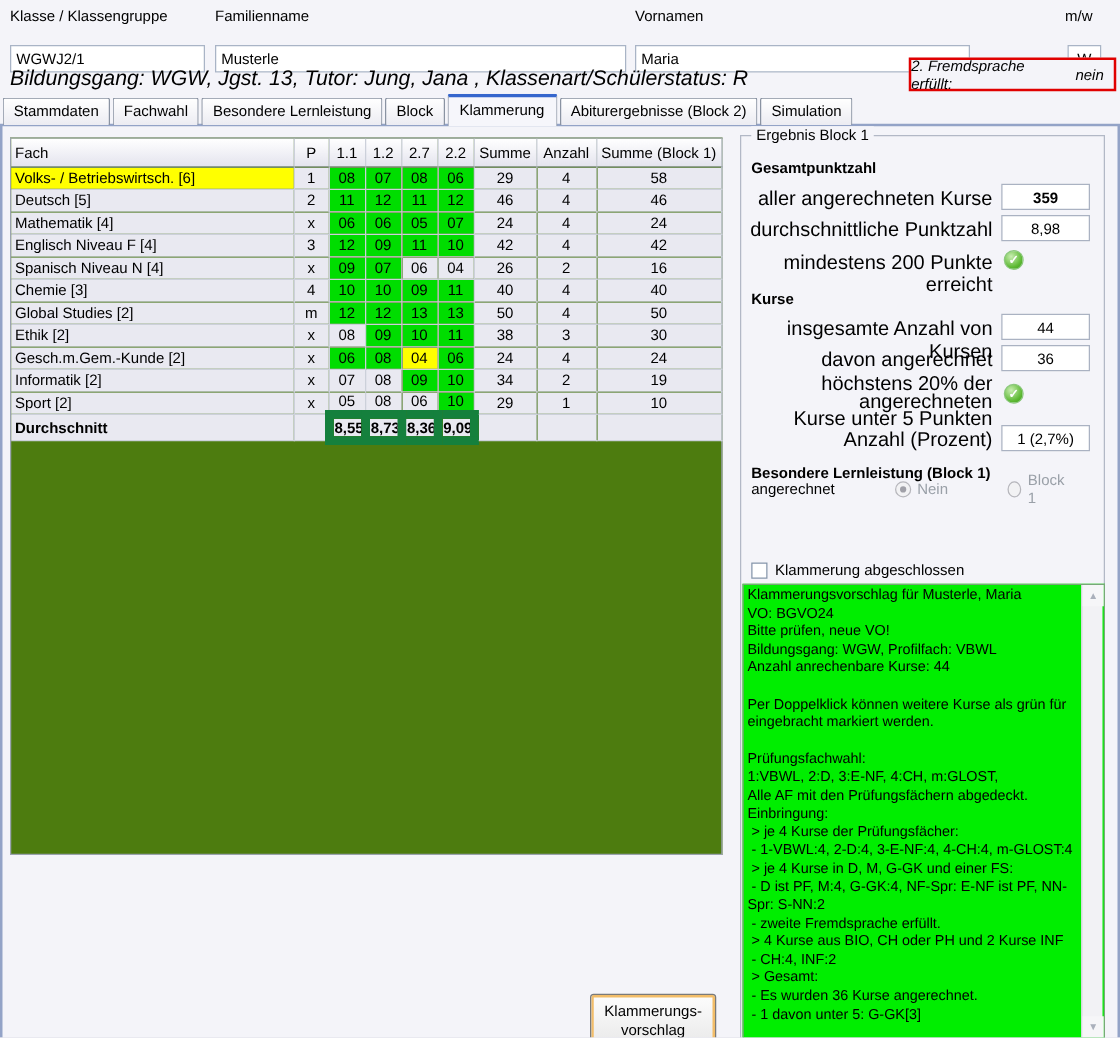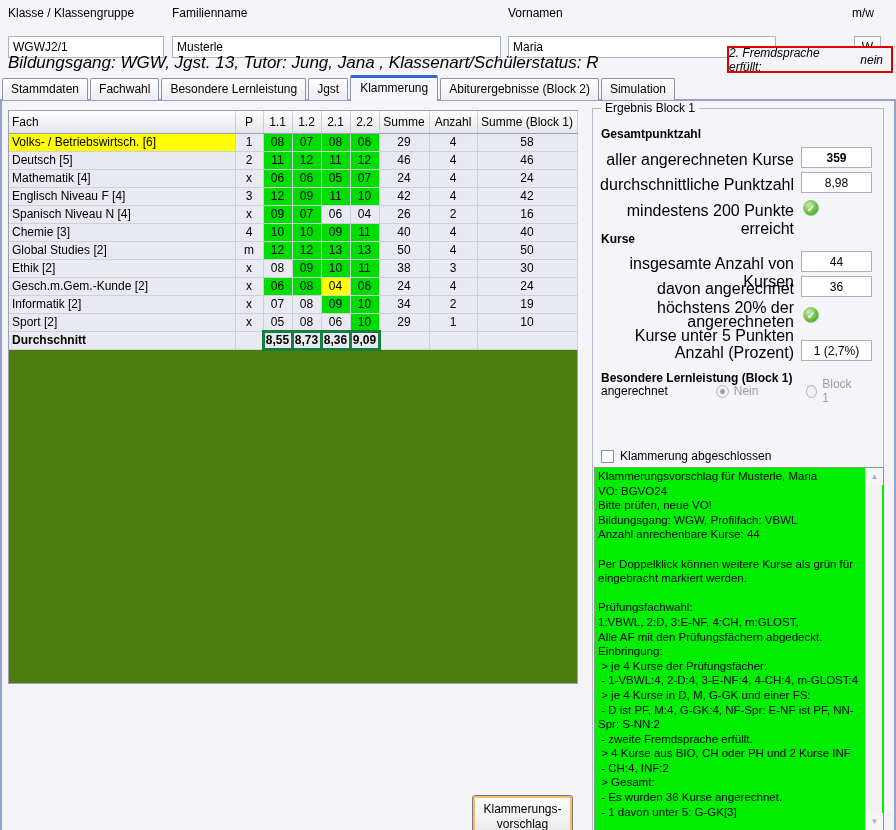--- a/index.html
+++ b/index.html
@@ -54,21 +54,21 @@
   table.grades th.th-fach { text-align:left; padding-left:3px; }
   table.grades td {
     height:18px; background:#e9e9f1; border-right:1px solid #ccd0da;
     border-bottom:1px solid #ccd0da; text-align:center; padding:0 1px;
     overflow:hidden; white-space:nowrap;
   }
   table.grades td.cell-fach { text-align:left; padding-left:3px; }
   table.grades td.cell-green { background:var(--cell-green,#00dd00); }
   table.grades td.cell-yellow { background:var(--cell-yellow,#ffff00); }
   table.grades tr.row-footer td { font-weight:bold; }
-  table.grades tr.row-footer td.cell-avg { border:3px solid #15803d; background:#e9e9f1; }
+  table.grades tr.row-footer td.cell-avg { border:7px solid #15803d; background:#e9e9f1; }
   
   .result-group {
     position:absolute; left:592px; top:108px; width:292px; height:726px;
     border:1px solid #b2b8c6;
   }
   .result-legend {
     position:absolute; left:8px; top:-8px; background:#f4f4f9; padding:0 4px; font-size:12px;
   }
   .sec-title { position:absolute; left:8px; font-weight:bold; font-size:12px; }
   .rlabel { position:absolute; left:0; width:201px; text-align:right; font-size:16px; }
@@ -138,21 +138,21 @@
 
   <div class="alert-box">
     <span>2. Fremdsprache erfüllt:</span>
     <span>nein</span>
   </div>
 
   <div class="tab-bar">
       <div class="tab">Stammdaten</div>
       <div class="tab">Fachwahl</div>
       <div class="tab">Besondere Lernleistung</div>
-      <div class="tab">Jgst</div>
+      <div class="tab">Block</div>
       <div class="tab active">Klammerung</div>
       <div class="tab">Abiturergebnisse (Block 2)</div>
       <div class="tab">Simulation</div>
     </div>
 
   <div class="content-frame"></div>
 
   <div class="grades-panel">
     <table class="grades">
       <colgroup>
@@ -165,21 +165,21 @@
           <col style="width: 50px;">
           <col style="width: 48px;">
           <col style="width: 100px;">
         </colgroup>
       <thead>
           <tr>
             <th class="th-fach">Fach</th>
             <th>P</th>
             <th>1.1</th>
             <th>1.2</th>
-            <th>2.1</th>
+            <th>2.7</th>
             <th>2.2</th>
             <th>Summe</th>
             <th>Anzahl</th>
             <th>Summe (Block 1)</th>
           </tr>
         </thead>
       <tbody>
           <tr>
             <td class="cell-fach cell-yellow">Volks- / Betriebswirtsch. [6]</td>
             <td class="">1</td>

